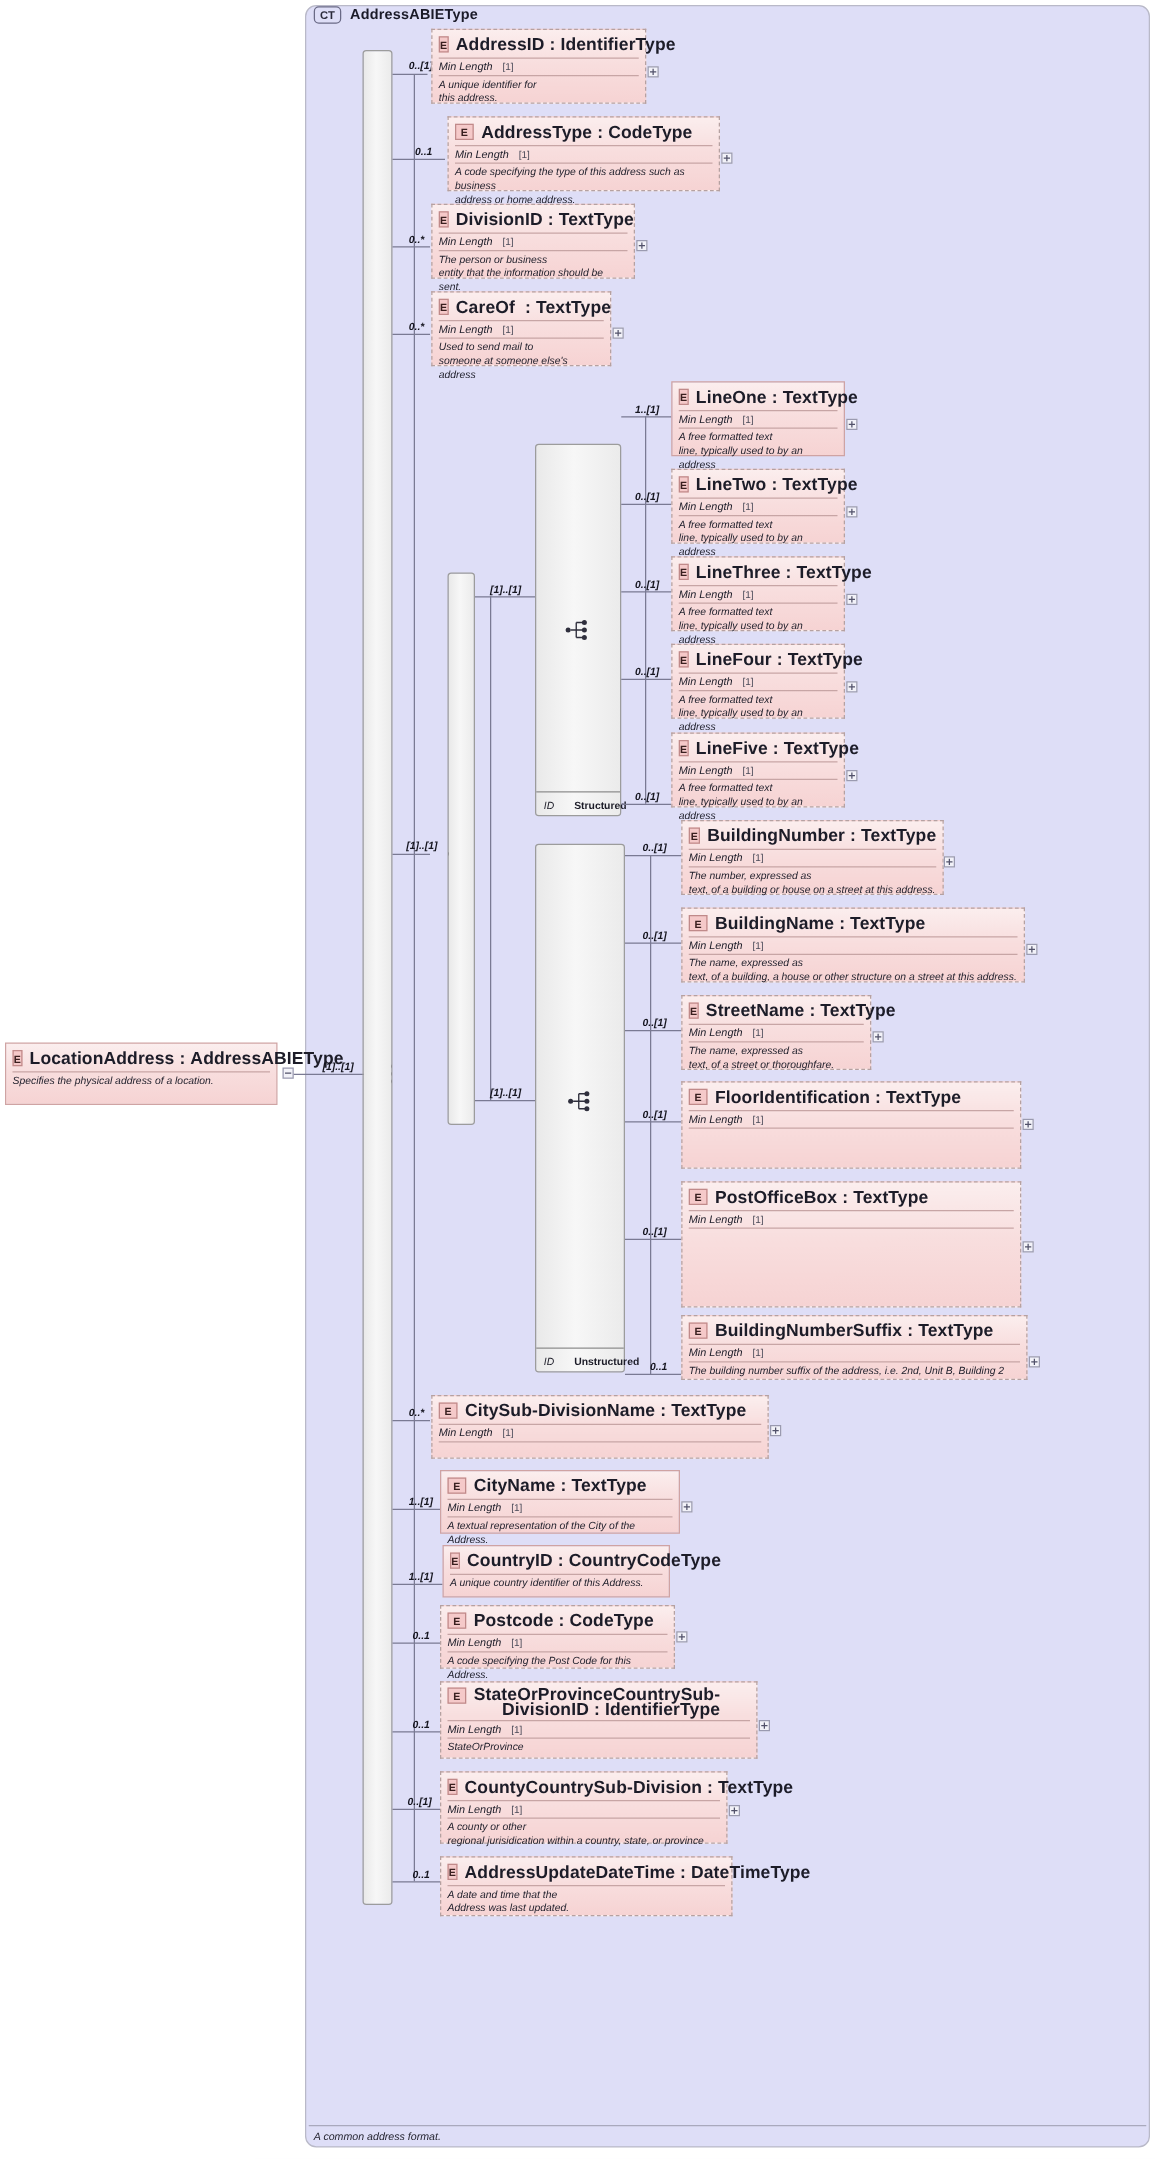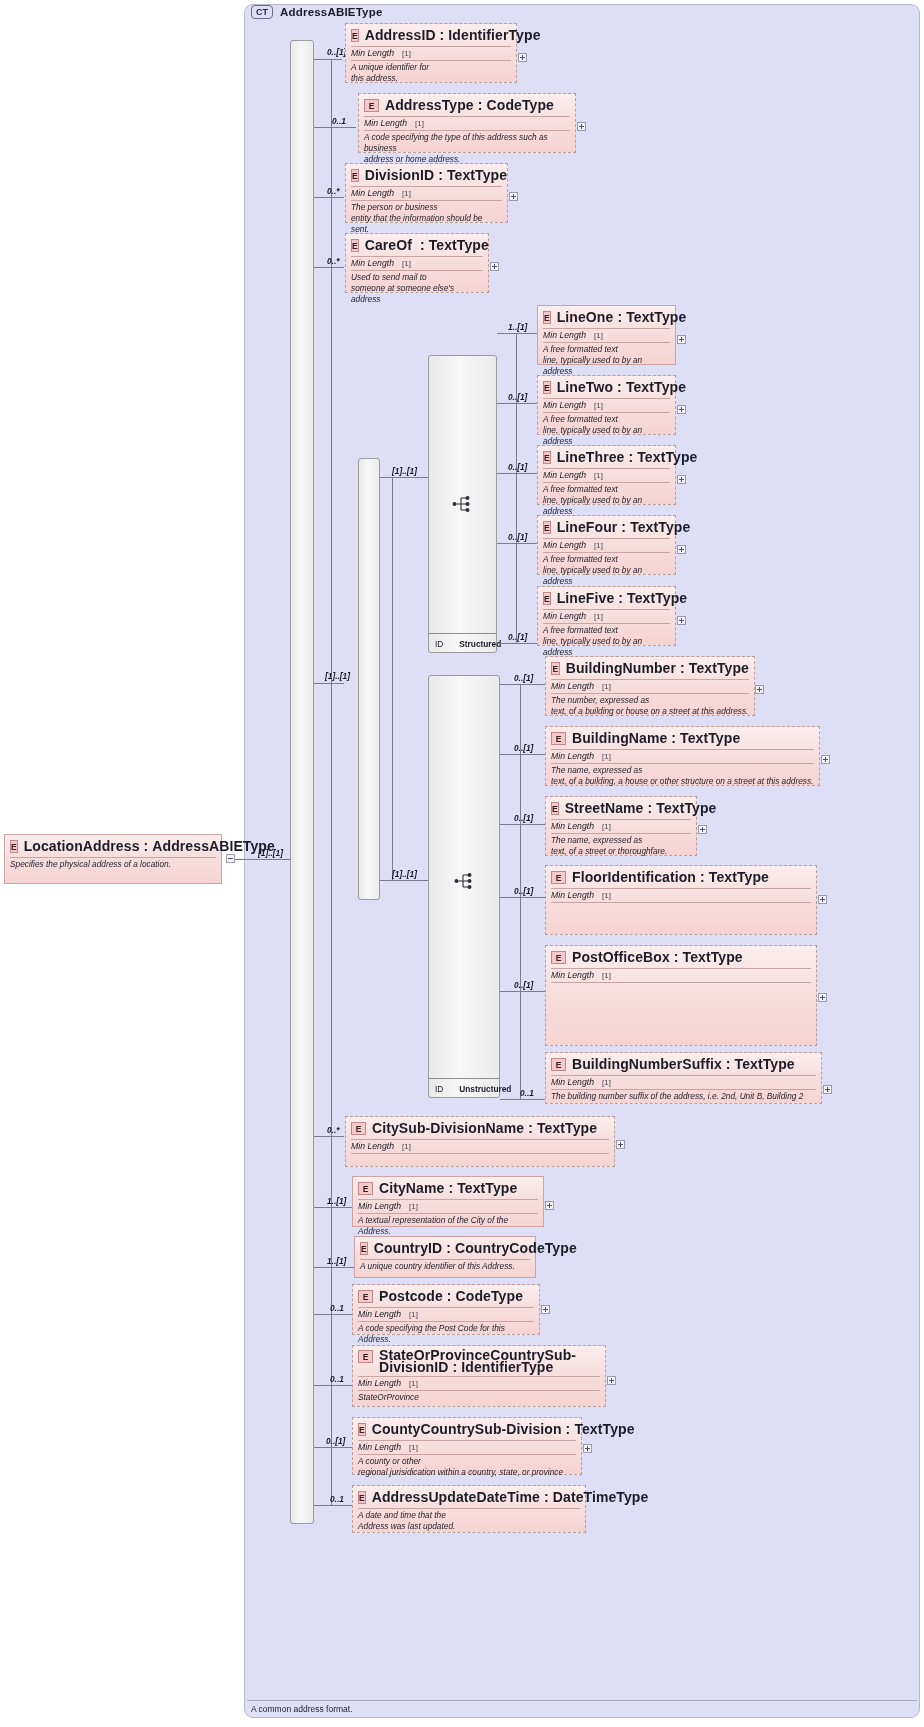--- a/index.html
+++ b/index.html
@@ -6,21 +6,21 @@
   body{font-family:"Liberation Sans", sans-serif;}
   #stage{position:relative;width:924px;height:1727px;background:#ffffff;overflow:hidden;}
 
   
   .ct-box{position:absolute;border:1px solid #b9b9c8;border-radius:9px;
           background:#dedef7;box-sizing:border-box;}
   .ct-header{position:absolute;display:flex;align-items:center;gap:7px;}
   .ct-tag{border:1px solid #6a6a86;border-radius:4px;background:#dedef7;
           font-size:9px;font-weight:bold;color:#2a2a3a;padding:1px 4px 1px 4px;line-height:10px;}
   .ct-title{font-size:11.5px;font-weight:bold;color:#1a1a28;letter-spacing:.2px;}
-  .ct-footer{position:absolute;border-top:1px solid #a9a9bd;
+  .ct-footer{position:absolute;border-top:1px solid #a9a9bd;font-style:italic;
              font-size:8.5px;color:#23232f;padding-top:3px;box-sizing:border-box;}
 
   
   .el{position:absolute;box-sizing:border-box;
       background:linear-gradient(to bottom,#fbeeee 0%,#f8dede 45%,#f6d3d3 100%);
       border:1px solid #d9a8a8;}
   .el.opt{border:1px dashed #b5a1a1;}
   .el.req{border:1px solid #cfa3a3;}
   .el-hd{display:flex;align-items:center;gap:6px;padding:3px 5px 3px 5px;}
   .e-ico{display:inline-block;width:15px;height:13px;line-height:12px;text-align:center;
@@ -43,21 +43,21 @@
 
   
   .minus{position:absolute;width:9px;height:9px;border:1px solid #9a9ab0;background:#f2f2f8;box-sizing:border-box;}
   .minus:before{content:"";position:absolute;left:1px;right:1px;top:3px;height:1px;background:#52526a;}
 
   
   .grp{position:absolute;box-sizing:border-box;border:1px solid #9c9c9c;border-radius:3px;
        background:linear-gradient(to right,#e9e9e9 0%,#f7f7f7 45%,#ebebeb 100%);}
   .grp-id{position:absolute;left:0;right:0;border-top:1px solid #8d8d8d;
           display:flex;align-items:center;padding:2px 6px 0 6px;box-sizing:border-box;}
-  .grp-id .k{font-size:8.3px;color:#1c1c28;}
+  .grp-id .k{font-size:8.3px;font-style:italic;color:#1c1c28;}
   .grp-id .v{font-size:8.3px;font-weight:bold;color:#1c1c28;margin-left:16px;}
 
   
   .seqicon{position:absolute;width:22px;height:20px;}
 
   
   .hline{position:absolute;height:0;border-top:1px solid #7a7a93;}
   .vline{position:absolute;width:0;border-left:1px solid #7a7a93;}
   .card{position:absolute;font-size:8.3px;font-style:italic;font-weight:bold;color:#15151f;
         white-space:nowrap;}
@@ -473,21 +473,21 @@
     <div class="el-rule"></div>
     <div class="el-doc">A code specifying the Post Code for this Address.</div>
   </div>
   <div class="plus" style="left:541px;top:1305px;"></div>
 
   <div class="hline" style="left:314px;top:1385px;width:38px;"></div>
   <div class="card" style="left:330px;top:1374px;">0..1</div>
   <div class="el opt" style="left:352px;top:1345px;width:254px;height:62px;">
     <div class="el-hd" style="align-items:flex-start;">
       <span class="e-ico" style="margin-top:1px;">E</span>
-      <span class="el-name" style="white-space:pre-line;line-height:12px;"><span>StateOrProvinceCountrySub-
+      <span class="el-name" style="white-space:pre-line;line-height:12px;text-align:right;"><span>StateOrProvinceCountrySub-
 DivisionID</span>&nbsp;<span>:</span>&nbsp;<span>IdentifierType</span></span>
     </div>
     <div class="el-rule"></div>
     <div class="el-attr">
         <span class="a-nm">Min Length</span>
         <span class="a-vl">[1]</span>
       </div>
     <div class="el-rule"></div>
     <div class="el-doc">StateOrProvince</div>
   </div>

